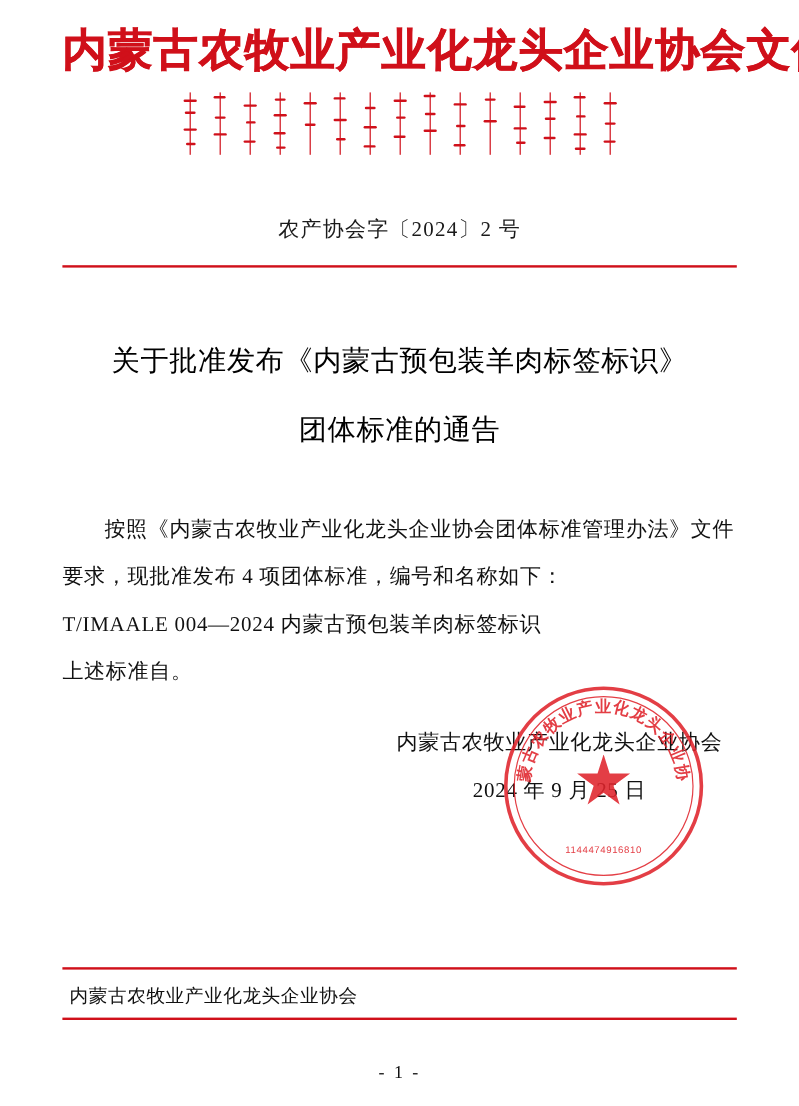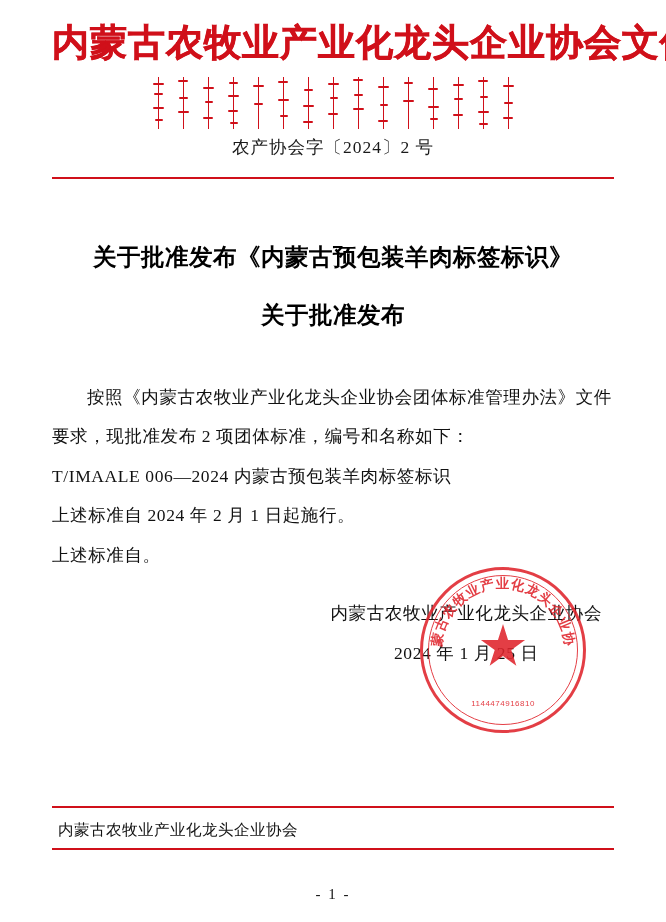--- a/index.html
+++ b/index.html
@@ -63,33 +63,34 @@
     position: absolute;
     height: 2.4px;
     background: #d0101a;
     border-radius: 1px;
   }
 
   .doc-number {
     text-align: center;
     font-size: 17.5px;
     letter-spacing: 1px;
+    margin-top: 44px;
     color: #1a1a1a;
   }
   .red-rule {
     margin-top: 18px;
     height: 2.2px;
     background: #d0101a;
   }
 
   
   .doc-title {
     text-align: center;
     font-size: 23.5px;
-    font-weight: bold;
+    font-weight: normal;
     line-height: 1.9;
     margin-top: 56px;
     letter-spacing: 0.5px;
     color: #000;
   }
   .doc-title .line2 {
     display: block;
     margin-top: 14px;
   }
 
@@ -320,34 +321,33 @@
         </div>
     </div>
 
     <div class="doc-number">农产协会字〔2024〕2 号</div>
   </div>
 
   <div class="red-rule"></div>
 
   <div class="doc-title">
     <span>关于批准发布《内蒙古预包装羊肉标签标识》</span>
-    <span class="line2">关于批准发布</span>
+    <span class="line2">团体标准的通告</span>
   </div>
 
   <div class="body-text">
-    <p class="indent">按照《内蒙古农牧业产业化龙头企业协会团体标准管理办法》文件要求，现批准发布 2 项团体标准，编号和名称如下：</p>
-    <p>T/IMAALE 006—2024 内蒙古预包装羊肉标签标识</p>
-    <p>上述标准自 2024 年 2 月 1 日起施行。</p>
+    <p class="indent">按照《内蒙古农牧业产业化龙头企业协会团体标准管理办法》文件要求，现批准发布 4 项团体标准，编号和名称如下：</p>
+    <p>T/IMAALE 004—2024 内蒙古预包装羊肉标签标识</p>
     <p>上述标准自。</p>
   </div>
 
   <div class="sign-block">
     <div class="sign-lines">
       <div>内蒙古农牧业产业化龙头企业协会</div>
-      <div>2024 年 1 月 25 日</div>
+      <div>2024 年 9 月 25 日</div>
     </div>
 
     <div class="seal">
       <div class="inner-ring"></div>
       <svg class="seal-arc" viewBox="0 0 160 160">
         <defs>
           <path id="arcTop" d="M 18,80 A 62,62 0 0 1 142,80"></path>
         </defs>
         <text>
           <textPath href="#arcTop" startOffset="50%" text-anchor="middle" id="seal-arc-textpath">内蒙古农牧业产业化龙头企业协会</textPath>

